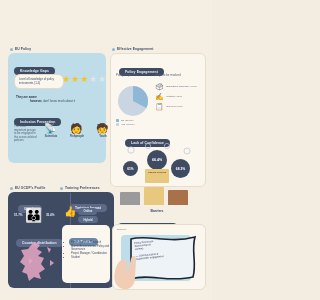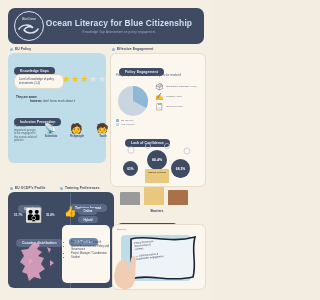--- a/index.html
+++ b/index.html
@@ -100,32 +100,20 @@
   }
   .flag-txt{font-size:2.5px;color:#2e3850;line-height:3.2px;}
   .skillslabel{font-size:2.4px;color:#6b7385;}
   .barrierslabel{font-size:3.4px;font-weight:bold;color:#3f4a63;}
 </style>
 </head>
 <body>
 
 <div id="poster">
 
-  <div class="header">
-    <div class="logo">
-      <div class="logo-text">BlueCitizen</div>
-      <svg class="logo-wave" viewBox="0 0 22 13">
-        <path d="M1 6 C4 1, 12 1, 15 5 C13 3, 8 3, 6 7 C9 11, 17 11, 20 6" fill="none" stroke="#dfe5ee" stroke-width="1.5" stroke-linecap="round"></path>
-      </svg>
-    </div>
-    <div class="head-texts">
-      <div class="title">Ocean Literacy for Blue Citizenship</div>
-      <div class="subtitle">Knowledge Gap Assessment on policy engagement</div>
-    </div>
-  </div>
 
   <div class="chip" style="left:10px;top:47px;">
     <span class="dot"></span>
     <span class="lbl">EU Policy</span>
   </div>
   <div class="chip" style="left:112px;top:47px;">
     <span class="dot"></span>
     <span class="lbl">Effective Engagement</span>
   </div>
 

